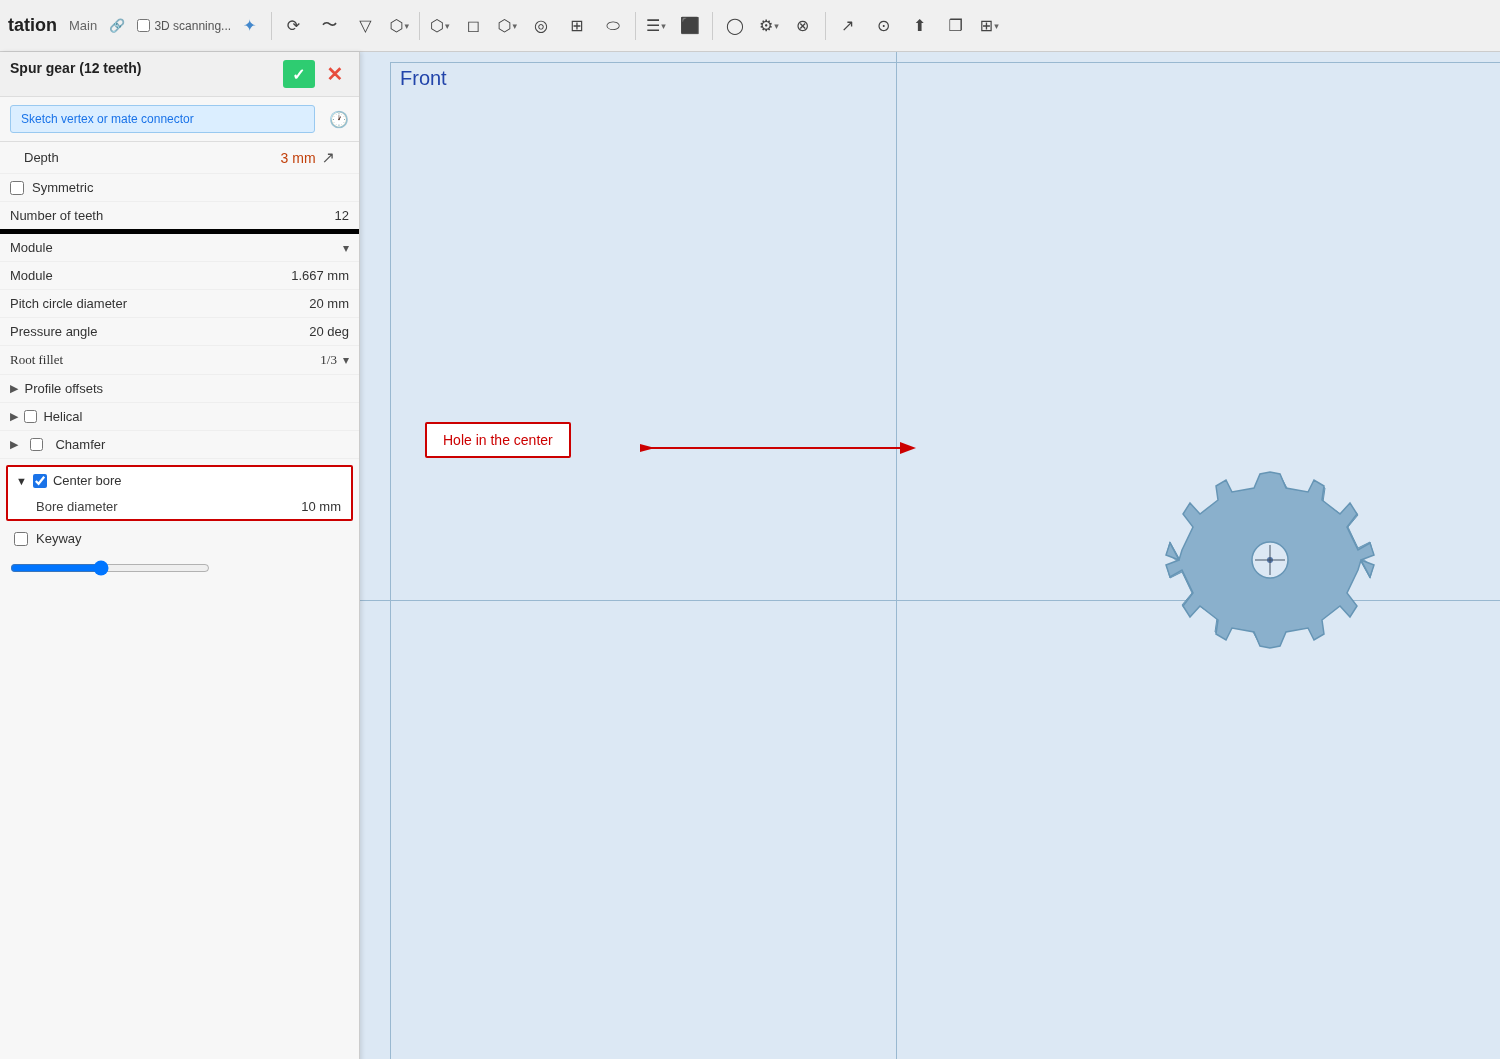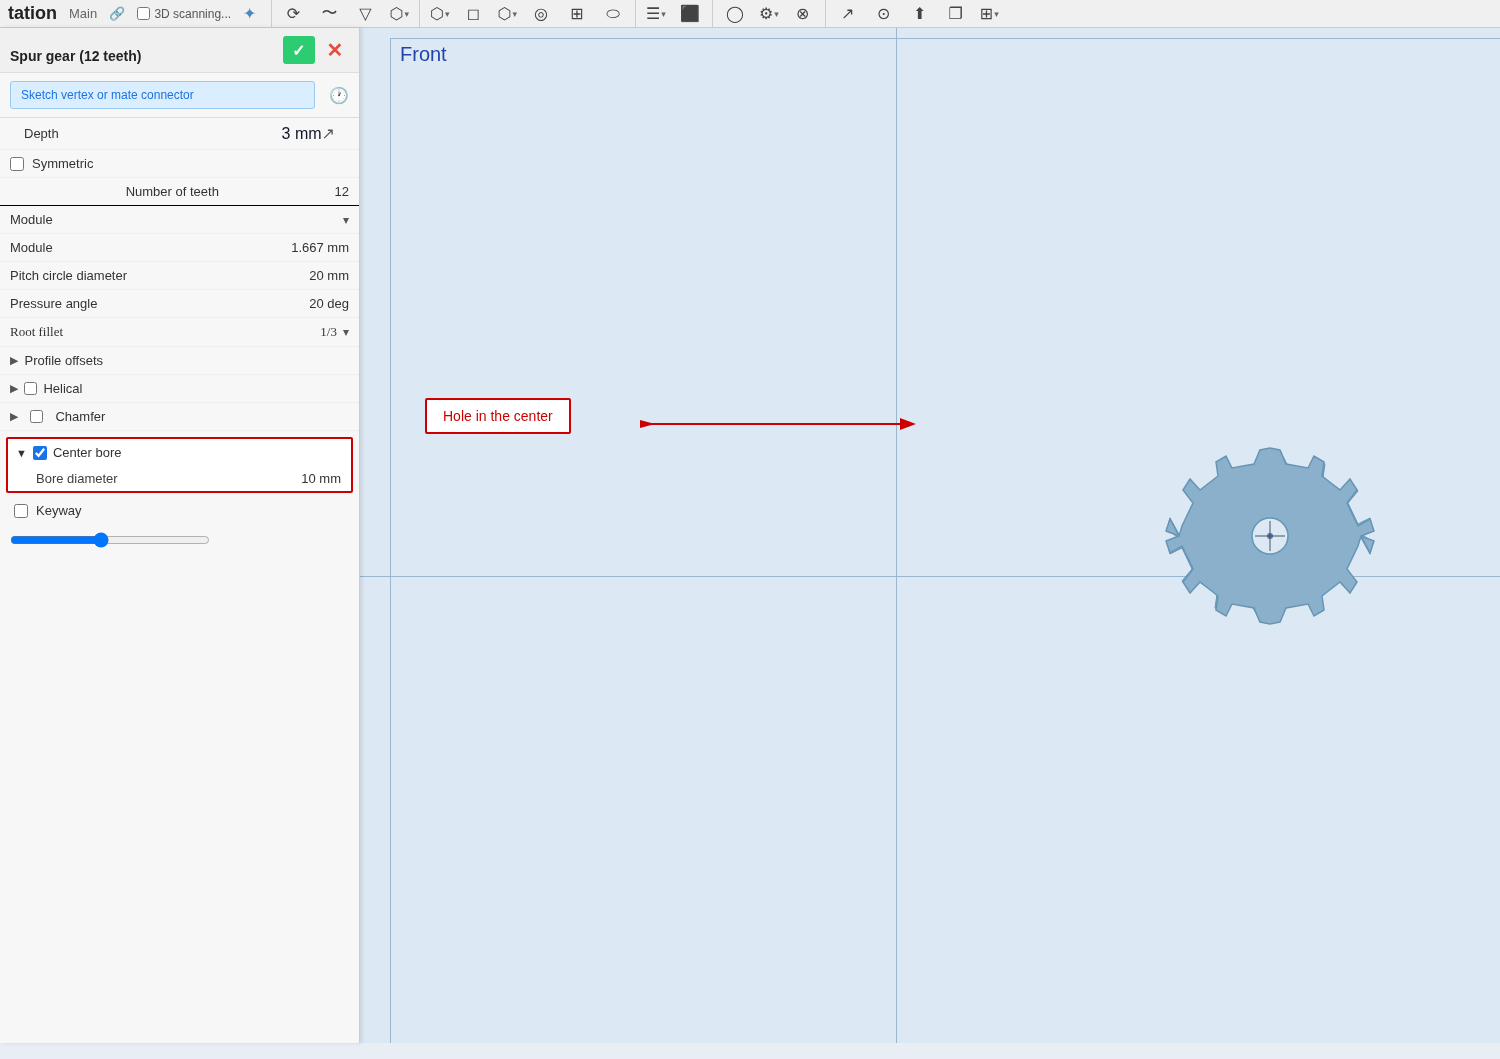--- a/index.html
+++ b/index.html
@@ -12,21 +12,21 @@
       overflow: hidden;
       position: relative;
     }
 
     
     .toolbar {
       display: flex;
       align-items: center;
       background: #f0f0f0;
       border-bottom: 1px solid #ccc;
-      height: 28px;
+      height: 52px;
       padding: 0 8px;
       gap: 4px;
     }
     .toolbar-title {
       font-size: 18px;
       font-weight: bold;
       color: #222;
       margin-right: 8px;
     }
     .toolbar-subtitle {
@@ -94,21 +94,21 @@
       border-right: 1px solid #ccc;
       display: flex;
       flex-direction: column;
       position: relative;
       z-index: 10;
       box-shadow: 2px 0 4px rgba(0,0,0,0.1);
     }
 
     .panel-header {
       display: flex;
-      align-items: flex-end;
+      align-items: flex-start;
       justify-content: space-between;
       padding: 8px 10px;
       border-bottom: 1px solid #ddd;
       background: #f0f0f0;
     }
     .panel-title {
       font-size: 14px;
       font-weight: bold;
       color: #222;
     }
@@ -177,23 +177,23 @@
       align-items: center;
       padding: 6px 24px;
       border-bottom: 1px solid #eee;
     }
     .depth-label {
       flex: 1;
       color: #333;
       font-size: 13px;
     }
     .depth-value {
-      color: #0f172a;
-      font-size: 16px;
-      margin-right: 0;
+      color: #c2410c;
+      font-size: 14px;
+      margin-right: 6px;
     }
     .depth-arrow {
       font-size: 16px;
       color: #555;
       cursor: pointer;
     }
 
     
     .checkbox-row {
       display: flex;
@@ -209,22 +209,21 @@
     .checkbox-label {
       color: #333;
       font-size: 13px;
     }
 
     
     .teeth-row {
       display: flex;
       align-items: center;
       padding: 6px 10px;
-      border-bottom: 1px solid #000000;
-      text-align: center;
+      border-bottom: 5px solid #000000;
     }
     .teeth-label {
       flex: 1;
       color: #333;
       font-size: 13px;
     }
     .teeth-value {
       color: #333;
       font-size: 13px;
       font-weight: 500;

